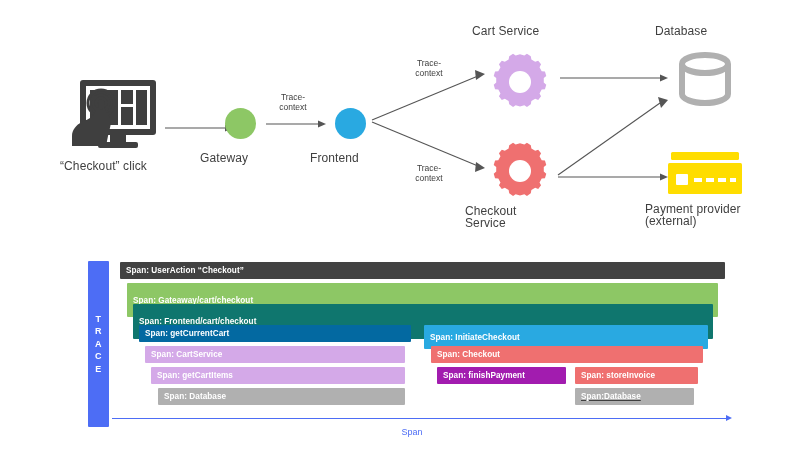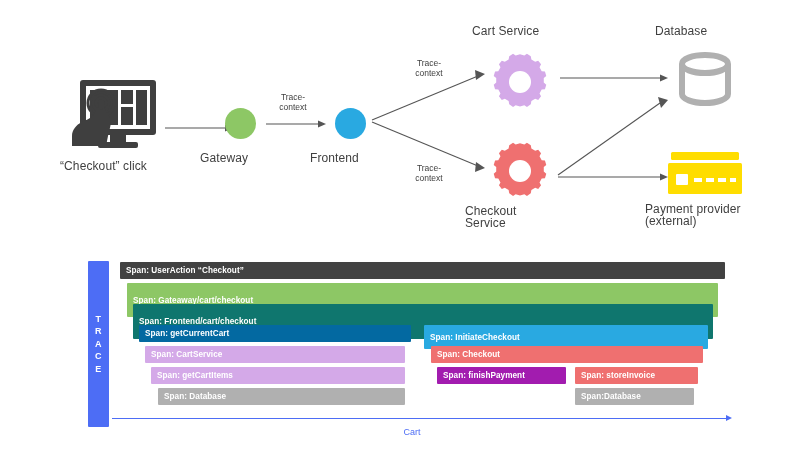--- a/index.html
+++ b/index.html
@@ -203,23 +203,23 @@
         </div>
         <div class="span-bar" style="left: 437px; top: 367px; width: 129px; height: 17px; background: #a21caf;">
           <span class="lbl">Span: finishPayment</span>
         </div>
         <div class="span-bar" style="left: 575px; top: 367px; width: 123px; height: 17px; background: rgb(239, 112, 112);">
           <span class="lbl">Span: storeInvoice</span>
         </div>
         <div class="span-bar" style="left: 158px; top: 388px; width: 247px; height: 17px; background: rgb(176, 176, 176);">
           <span class="lbl">Span: Database</span>
         </div>
-        <div class="span-bar" style="left: 575px; top: 388px; width: 119px; height: 17px; background: rgb(176, 176, 176);">
+        <div class="span-bar" style="left: 575px; top: 388px; width: 119px; height: 17px; background: rgb(176, 176, 176); text-decoration: underline;">
           <span class="lbl">Span:Database</span>
         </div>
       </div>
 
     <div class="timeline" style="left:112px;top:168px;width:615px;"></div>
     <div class="timeline-head" style="left:726px;top:164.5px;"></div>
-    <div class="time-label" style="left:382px;top:177px;width:60px;">Cart</div>
+    <div class="time-label" style="left:382px;top:177px;width:60px;">Span</div>
   </div>
 
 </div>
 
 </body></html>

